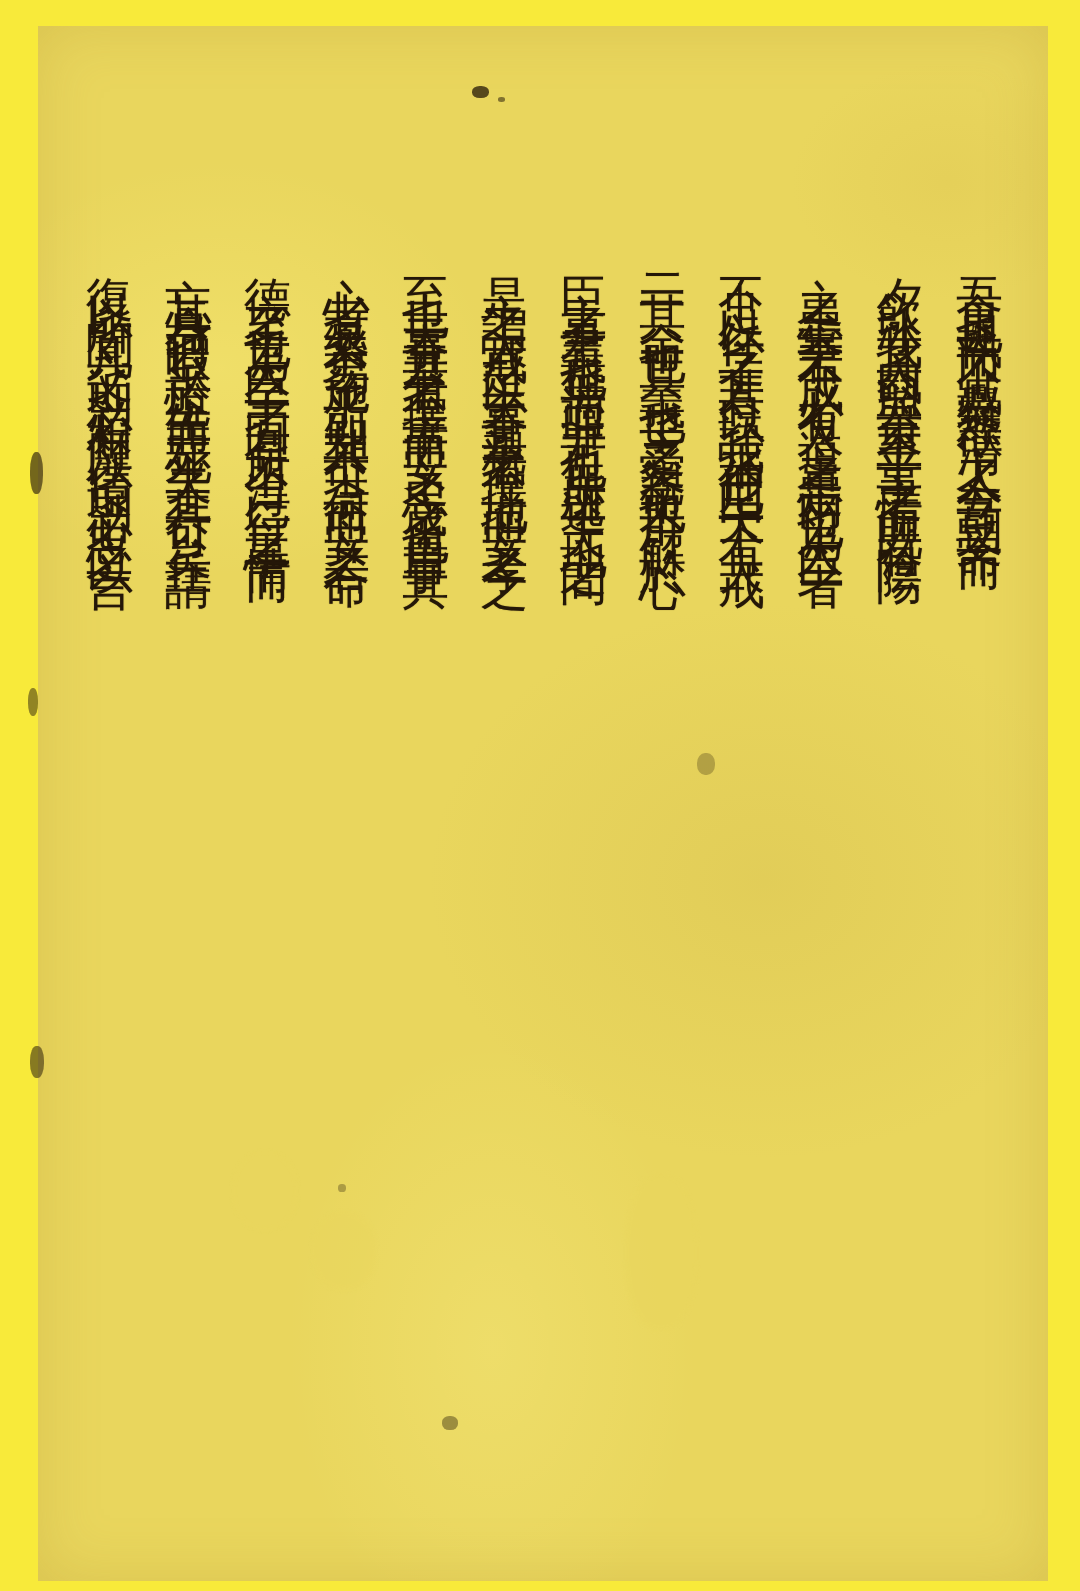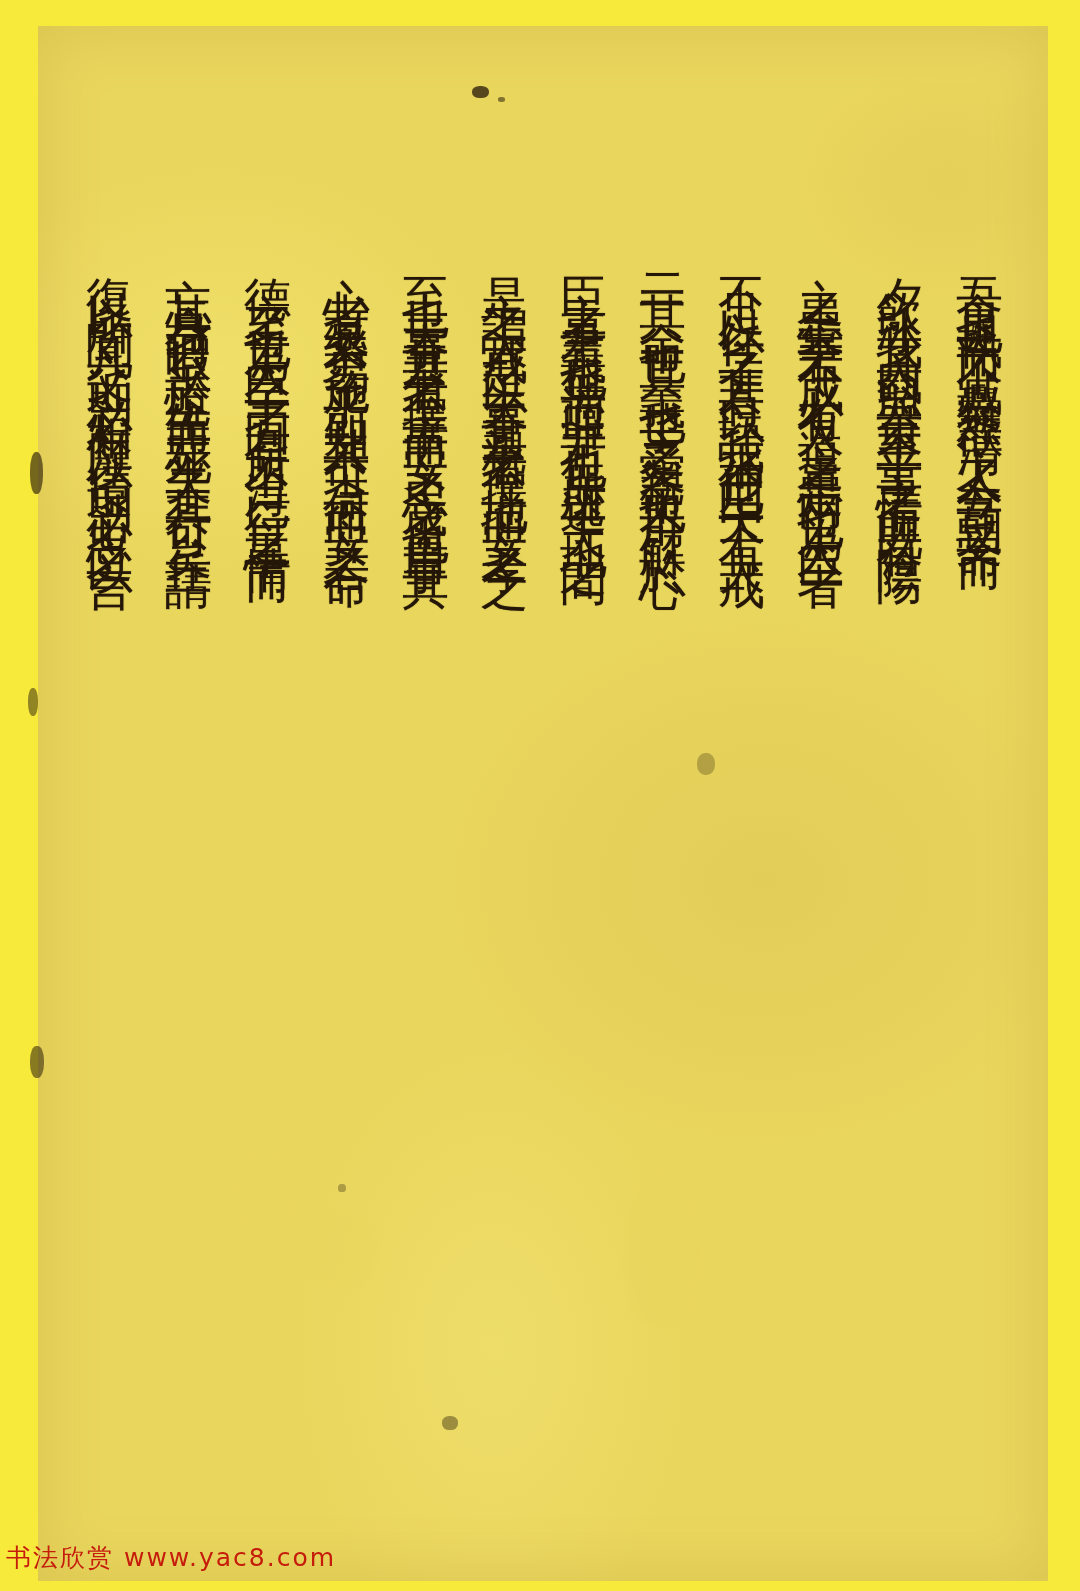--- a/index.html
+++ b/index.html
@@ -105,15 +105,14 @@
 
   <div class="speck" style="left:472px; top:86px;  width:17px; height:12px; opacity:0.85;"></div>
   <div class="speck" style="left:498px; top:97px;  width:7px;  height:5px;  opacity:0.6;"></div>
   <div class="speck" style="left:30px;  top:452px; width:13px; height:42px; opacity:0.7;"></div>
   <div class="speck" style="left:28px;  top:688px; width:10px; height:28px; opacity:0.55;"></div>
   <div class="speck" style="left:30px;  top:1046px;width:14px; height:32px; opacity:0.6;"></div>
   <div class="speck" style="left:442px; top:1416px;width:16px; height:14px; opacity:0.45;"></div>
   <div class="speck" style="left:338px; top:1184px;width:8px;  height:8px;  opacity:0.35;"></div>
   <div class="speck" style="left:697px; top:753px; width:18px; height:22px; opacity:0.3;"></div>
 
-  <div class="watermark">书法欣赏 www.yac8.com</div>
 
 </div>
 
 </body></html>

